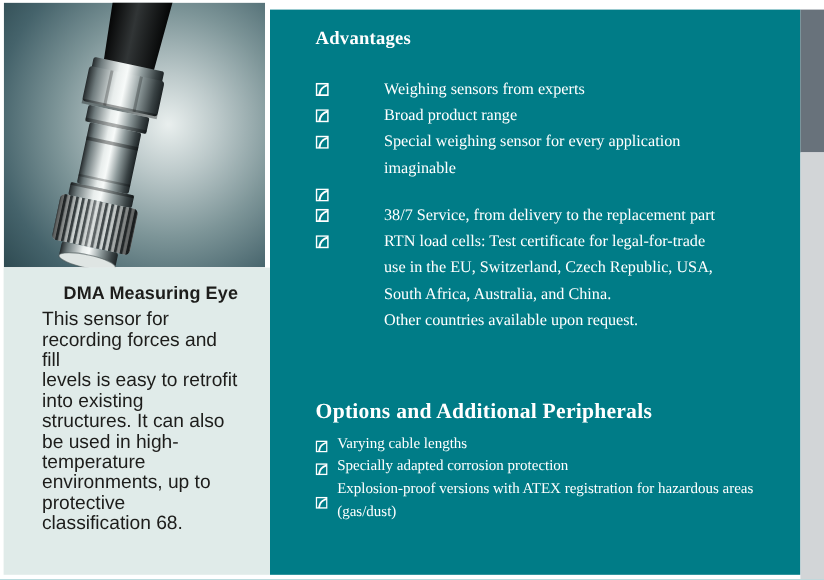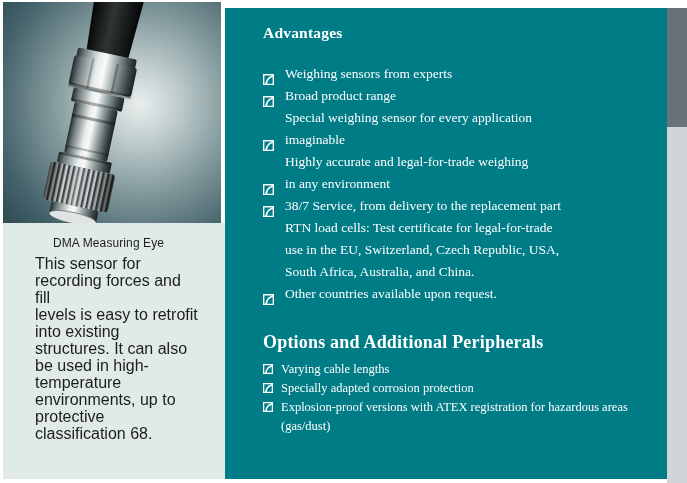--- a/index.html
+++ b/index.html
@@ -13,41 +13,41 @@
     background:#ffffff; position:relative; overflow:hidden;
   }
   .page{position:absolute; inset:0; background:#ffffff;}
 
   
   .photo-frame{position:absolute; left:3px; top:2px; width:218px; height:221px; overflow:hidden;}
   .caption-box{
     position:absolute; left:3px; top:223px; width:222px; height:256px;
     background:var(--mint); padding:13px 26px 0 32px; color:var(--caption-text);
   }
-  .caption-title{font-size:12px; font-weight:normal; letter-spacing:.1px; margin-bottom:5px;padding-left:18px;}
+  .caption-title{font-size:15px; font-weight:bold; letter-spacing:.1px; margin-bottom:5px;padding-left:18px;}
   .caption-body{font-size:16px; line-height:17px; white-space:pre-line;}
 
   
   .teal-panel{
     position:absolute; left:225px; top:8px; width:442px; height:471px;
     background:var(--teal); color:var(--text-on-teal);font-family:Liberation Serif, serif;
   }
   .adv-heading{
     position:absolute; left:38px; top:16px;
     font-size:15.5px; font-weight:bold; letter-spacing:.2px;
   }
   .adv-list{position:absolute; left:38px; top:55px; list-style:none; width:380px;}
-  .adv-list li{display:flex; align-items:flex-end; font-size:13.5px; line-height:22px;}
+  .adv-list li{display:flex; align-items:flex-start; font-size:13.5px; line-height:22px;gap:35px;}
   .adv-list .bullet{flex:0 0 11px; width:11px; height:11px; margin:6px 11px 0 0;}
   .item-text{white-space:pre-line;}
 
   .options-block{position:absolute; left:38px; top:324px; width:400px;}
   .opt-heading{font-size:18px; font-weight:bold; letter-spacing:.2px; margin-bottom:7px;}
   .opt-list{list-style:none;}
-  .opt-list li{display:flex; align-items:flex-start; font-size:12.5px; line-height:19px;}
+  .opt-list li{display:flex; align-items:center; font-size:12.5px; line-height:19px;}
   .opt-list .bullet{flex:0 0 10px; width:10px; height:10px; margin:4px 8px 0 0;}
 
   
   .strip-dark{position:absolute; left:667px; top:8px; width:20px; height:119px; background:var(--dark-gray);}
   .strip-light{position:absolute; left:667px; top:127px; width:20px; height:356px; background:var(--light-gray);}
 
   
   .bullet .sq{fill:#ffffff;}
   .bullet .swoosh{fill:var(--teal);}
 </style>
@@ -162,22 +162,20 @@
           </svg>
         <span class="item-text">Special weighing sensor for every application
 imaginable</span>
       </li>
       <li>
         <svg class="bullet" viewBox="0 0 12 12">
             <rect class="sq" width="12" height="12"></rect>
             <path class="swoosh" d="M1.5,1.5 L10.5,1.5 C6.2,2.6 3.6,5.2 2.6,10.5 L1.5,10.5 Z"></path>
             <path class="swoosh" d="M10.5,3.2 C6.8,4.4 5,6.8 4.5,10.5 L10.5,10.5 Z"></path>
           </svg>
-        <span class="item-text">Highly accurate and legal-for-trade weighing
-in any environment</span>
       </li>
       <li>
         <svg class="bullet" viewBox="0 0 12 12">
             <rect class="sq" width="12" height="12"></rect>
             <path class="swoosh" d="M1.5,1.5 L10.5,1.5 C6.2,2.6 3.6,5.2 2.6,10.5 L1.5,10.5 Z"></path>
             <path class="swoosh" d="M10.5,3.2 C6.8,4.4 5,6.8 4.5,10.5 L10.5,10.5 Z"></path>
           </svg>
         <span class="item-text">38/7 Service, from delivery to the replacement part</span>
       </li>
       <li>

